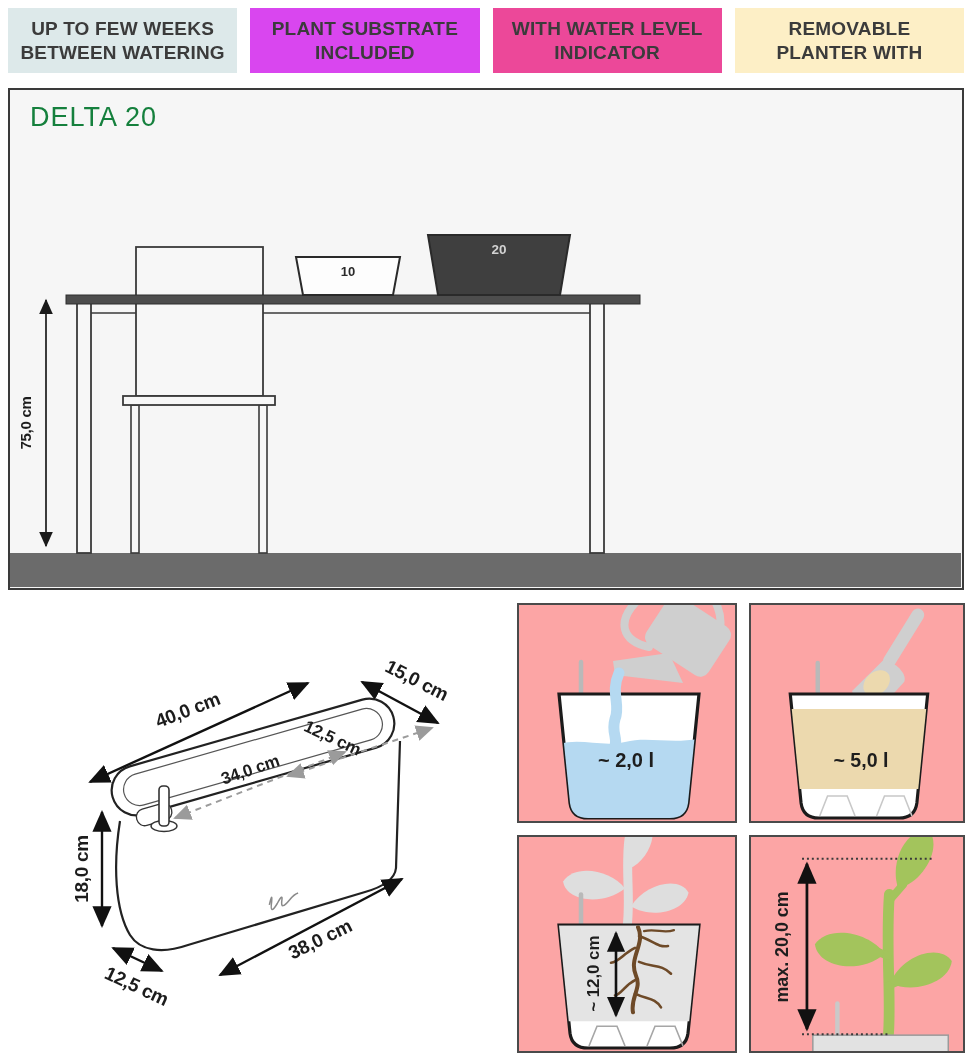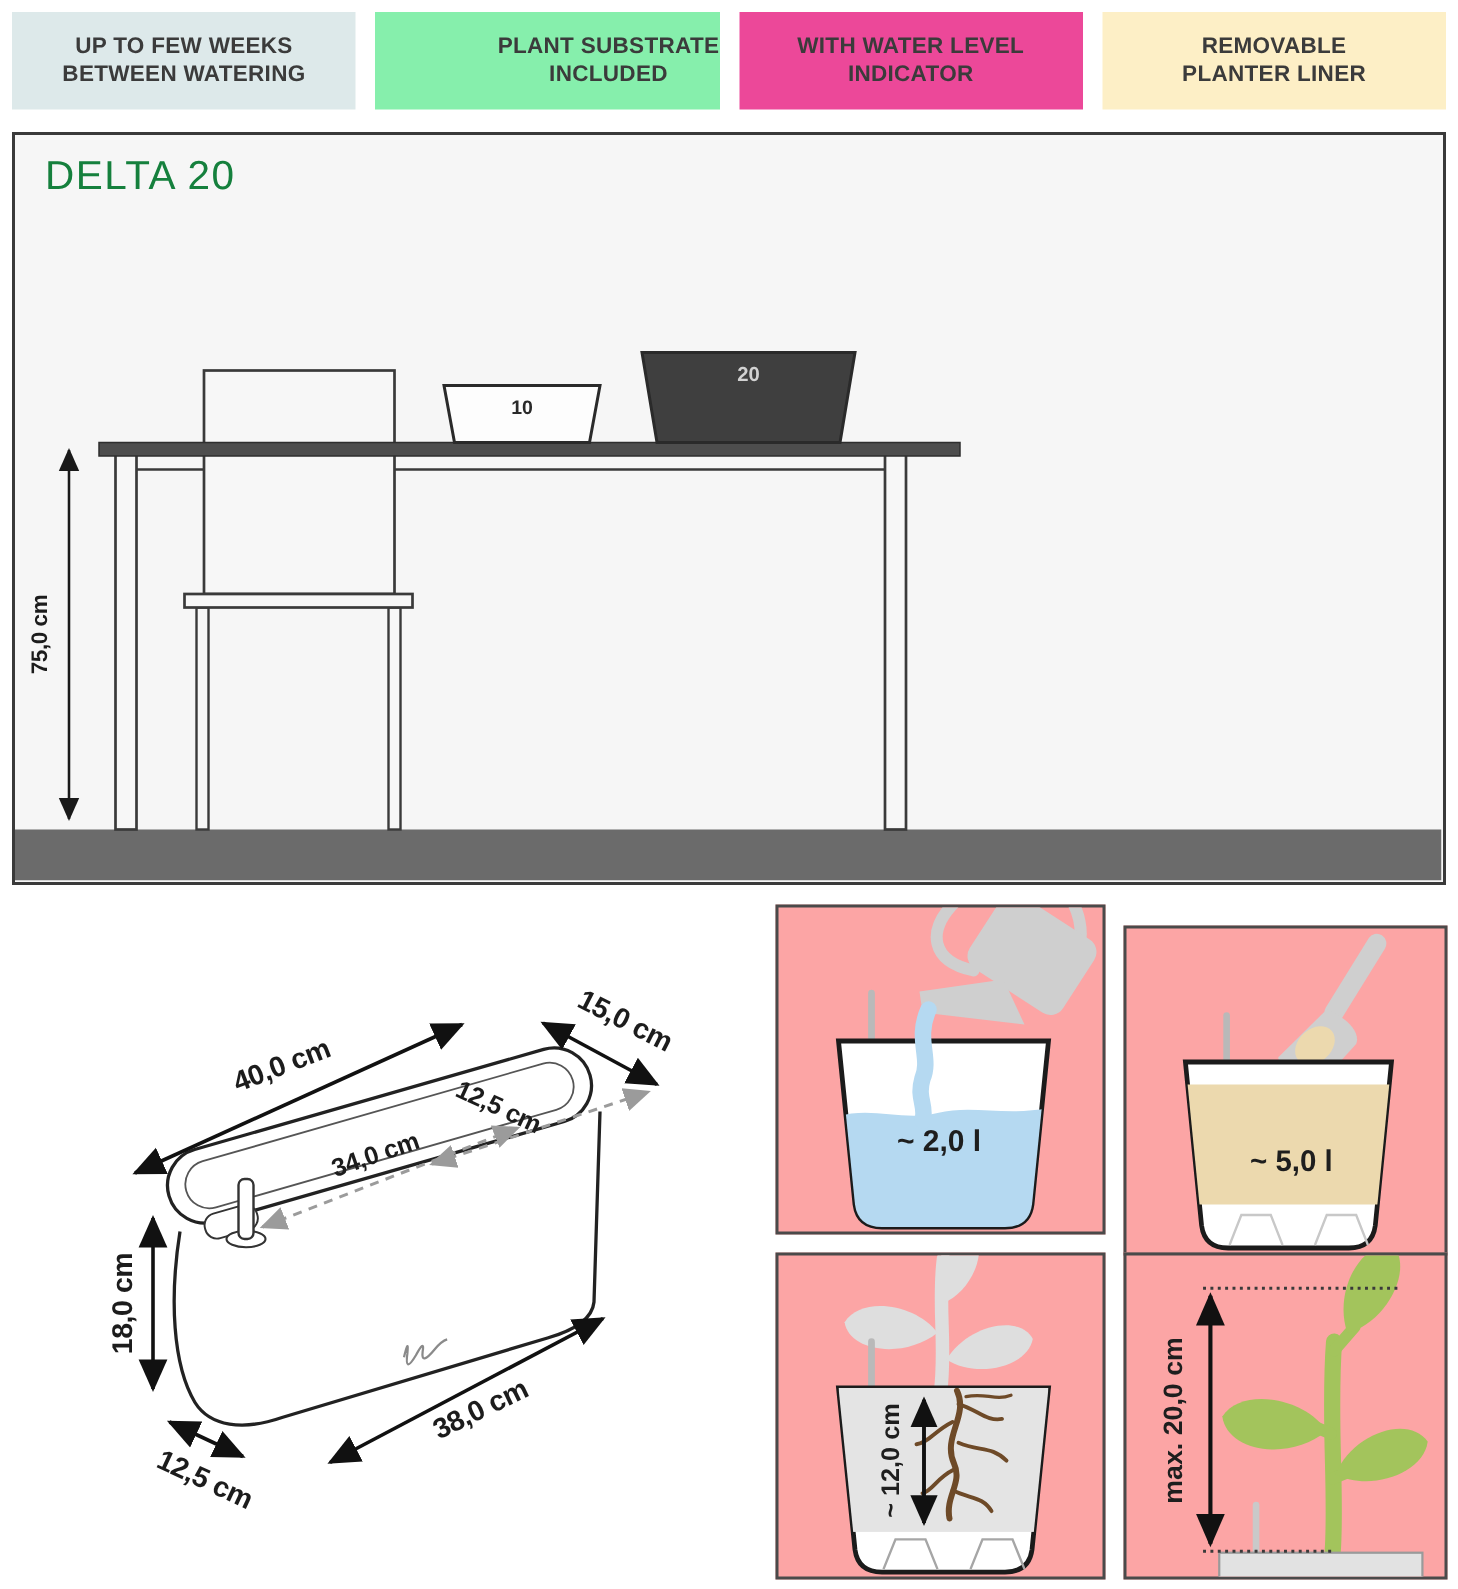--- a/index.html
+++ b/index.html
@@ -3,33 +3,33 @@
 <meta charset="utf-8">
 <style>
   html,body{margin:0;padding:0;}
   body{
     width:972px;height:1059px;position:relative;background:#ffffff;
     font-family:"Liberation Sans", sans-serif;overflow:hidden;
   }
   
   .banners{position:absolute;left:8px;top:8px;width:956px;height:65px;display:flex;gap:13px;}
   .banner{flex:1;display:flex;align-items:center;justify-content:center;text-align:center;}
-  .banner span{white-space:pre-line;font-weight:bold;font-size:15px;line-height:1.22;color:#3b3b3b;letter-spacing:.2px;}
-  .b1{background:#dde9ea;} .b2{background:#86efac;justify-content:flex-end;} .b3{background:#ec4899;} .b4{background:#fdefc6;}
+  .banner span{white-space:pre-line;font-weight:bold;font-size:19px;line-height:1.22;color:#3b3b3b;letter-spacing:.2px;}
+  .b1{background:#dde9ea;} .b2{background:#d946ef;} .b3{background:#ec4899;} .b4{background:#fdefc6;}
   
   .main-box{position:absolute;left:8px;top:88px;width:956px;height:502px;box-sizing:border-box;
             border:2.5px solid #3a3a3a;background:#f6f6f6;}
   .main-title{position:absolute;left:20px;top:12px;font-size:27px;font-weight:500;letter-spacing:1px;color:#15803d;}
   .scene-svg{position:absolute;left:0;top:0;width:951px;height:497px;}
   
   .tech{position:absolute;left:40px;top:630px;width:460px;height:410px;}
   
   .panel{position:absolute;box-sizing:border-box;border:2px solid #4a4a4a;background:#fca5a5;}
   .p1{left:517px;top:603px;width:220px;height:220px;}
-  .p2{left:749px;top:617px;width:216px;height:220px;}
+  .p2{left:749px;top:603px;width:216px;height:220px;}
   .p3{left:517px;top:835px;width:220px;height:218px;}
   .p4{left:749px;top:835px;width:216px;height:218px;}
   .panel svg{width:100%;height:100%;display:block;}
   svg text{font-family:"Liberation Sans", sans-serif;}
   .dim{font-weight:bold;fill:#1c1c1c;letter-spacing:-0.3px;}
 </style>
 </head>
 <body>
 
 <div class="banners">
@@ -40,21 +40,21 @@
   <div class="banner b2">
     <span>PLANT SUBSTRATE
 INCLUDED</span>
   </div>
   <div class="banner b3">
     <span>WITH WATER LEVEL
 INDICATOR</span>
   </div>
   <div class="banner b4">
     <span>REMOVABLE
-PLANTER LINER</span>
+PLANTER WITH</span>
   </div>
 </div>
 
 <div class="main-box">
   <svg class="scene-svg" viewBox="0 0 951 497">
     <defs>
       <marker id="mA" markerWidth="10" markerHeight="10" refX="8.2" refY="4.5" orient="auto-start-reverse">
         <path d="M0,0.5 L9,4.5 L0,8.5 Z" fill="#1a1a1a"></path>
       </marker>
     </defs>

